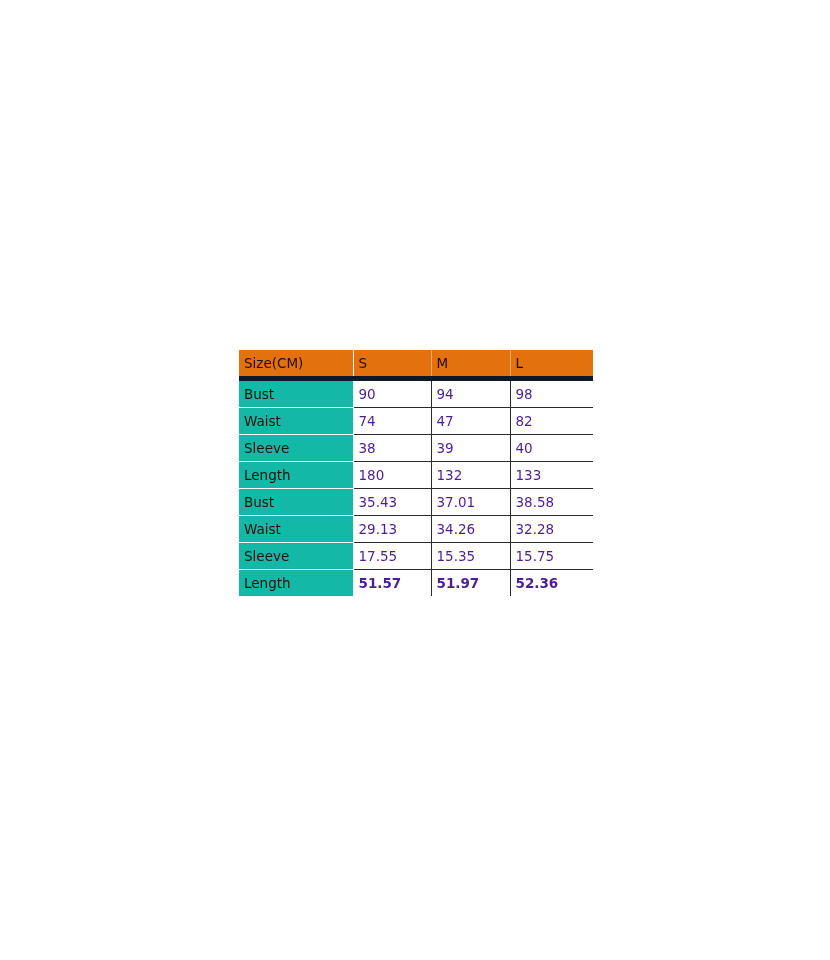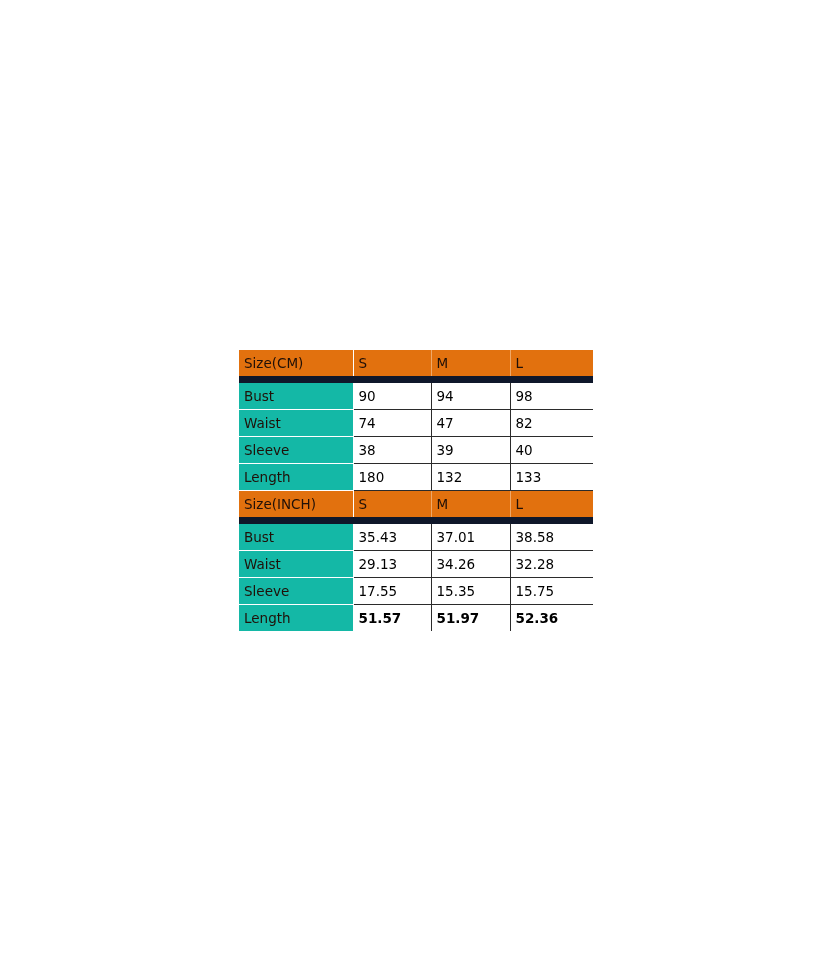--- a/index.html
+++ b/index.html
@@ -49,34 +49,34 @@
     background: #14b8a6;
     color: #201008;
     border-bottom: 1px solid #ffffff;
     border-right: 1px solid #ffffff;
   }
 
   
   tr.header-row td {
     background: #E2710E;
     color: #201008;
-    border-bottom: 7px solid #0f172a;
+    border-bottom: 5px solid #0f172a;
     border-right: 1px solid #f0a868;
   }
   tr.header-row td:last-child {
     border-right: none;
   }
   tr.header-row td.label-cell {
     border-right: 1px solid #ffffff;
   }
 
   
   td.data-cell {
     background: #ffffff;
-    color: #000000;
+    color: #4c1d95;
     border-bottom: 1px solid #2b2b2b;
     border-right: 1px solid #2b2b2b;
   }
   td.data-cell.last-col {
     border-right: none;
   }
 
   
   tr.last-row td.data-cell {
     border-bottom: none;
@@ -127,26 +127,20 @@
         <td class="data-cell last-col">40</td>
       </tr>
 
       <tr>
         <td class="label-cell">Length</td>
         <td class="data-cell">180</td>
         <td class="data-cell">132</td>
         <td class="data-cell last-col">133</td>
       </tr>
 
-      <tr class="header-row">
-        <td class="label-cell">Size(INCH)</td>
-        <td>S</td>
-        <td>M</td>
-        <td>L</td>
-      </tr>
 
       <tr>
         <td class="label-cell">Bust</td>
         <td class="data-cell">35.43</td>
         <td class="data-cell">37.01</td>
         <td class="data-cell last-col">38.58</td>
       </tr>
 
       <tr>
         <td class="label-cell">Waist</td>

